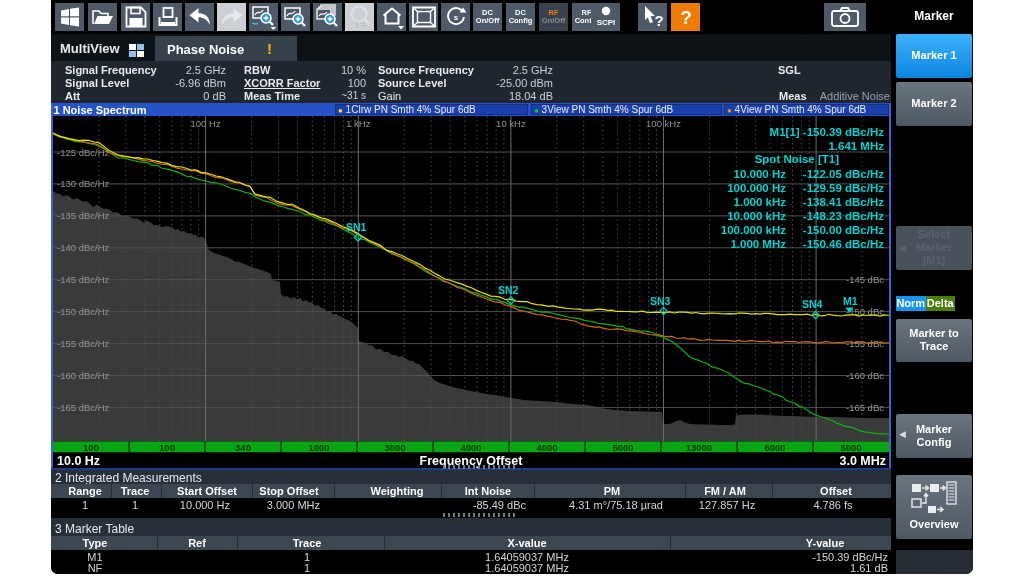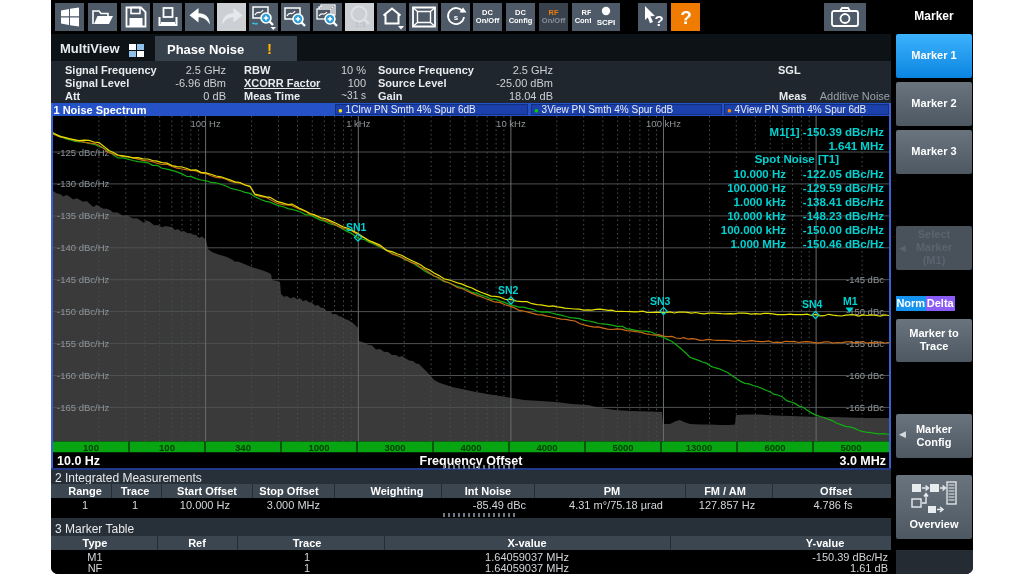--- a/index.html
+++ b/index.html
@@ -167,21 +167,21 @@
 <div class="lbl" style="left:14px;top:76.5px;font-size:11px;font-weight:bold;color:#e8ebee;">Signal Level</div>
 <div class="lbl" style="left:55px;top:76.5px;width:120px;text-align:right;font-size:11px;color:#ccd1d6;">-6.96 dBm</div>
 <div class="lbl" style="left:193px;top:76.5px;font-size:11px;font-weight:bold;color:#e8ebee;text-decoration:underline;">XCORR Factor</div>
 <div class="lbl" style="left:195px;top:76.5px;width:120px;text-align:right;font-size:11px;color:#ccd1d6;">100</div>
 <div class="lbl" style="left:327px;top:76.5px;font-size:11px;font-weight:bold;color:#e8ebee;">Source Level</div>
 <div class="lbl" style="left:382px;top:76.5px;width:120px;text-align:right;font-size:11px;color:#ccd1d6;">-25.00 dBm</div>
 <div class="lbl" style="left:14px;top:89.5px;font-size:11px;font-weight:bold;color:#e8ebee;">Att</div>
 <div class="lbl" style="left:55px;top:89.5px;width:120px;text-align:right;font-size:11px;color:#ccd1d6;">0 dB</div>
 <div class="lbl" style="left:193px;top:89.5px;font-size:11px;font-weight:bold;color:#e8ebee;">Meas Time</div>
 <div class="lbl" style="left:195px;top:89.5px;width:120px;text-align:right;font-size:10px;color:#ccd1d6;">~31 s</div>
-<div class="lbl" style="left:327px;top:89.5px;font-size:11px;font-weight:bold;color:#e8ebee;">Gain</div>
+<div class="lbl" style="left:327px;top:89.5px;font-size:11px;font-weight:normal;color:#e8ebee;">Gain</div>
 <div class="lbl" style="left:382px;top:89.5px;width:120px;text-align:right;font-size:11px;color:#ccd1d6;">18.04 dB</div>
 <div class="lbl" style="left:727px;top:63.5px;font-size:11px;font-weight:bold;color:#e8ebee;">SGL</div>
 <div class="lbl" style="left:728px;top:89.5px;font-size:11px;font-weight:bold;color:#e8ebee;">Meas</div>
 <div class="lbl" style="left:659px;top:89.5px;width:180px;text-align:right;font-size:11px;color:#99a1a9;">Additive Noise</div>
 <div class="abs" style="left:0;top:103px;width:840px;height:13px;background:#2552c6;"></div>
 <div class="lbl" style="left:2.5px;top:104px;font-size:11px;font-weight:bold;color:#ffffff;">1 Noise Spectrum</div>
 <div class="abs" style="left:284px;top:104px;width:193px;height:11px;background:#1c40ab;border:1px solid #142f80;color:#e8ecf4;font-size:10px;line-height:9px;white-space:nowrap;padding-left:2px;"><span style="color:#ffe000;font-size:8px;">●</span> 1Clrw PN Smth 4% Spur 6dB</div>
 <div class="abs" style="left:480px;top:104px;width:191px;height:11px;background:#1c40ab;border:1px solid #142f80;color:#e8ecf4;font-size:10px;line-height:9px;white-space:nowrap;padding-left:2px;"><span style="color:#00d000;font-size:8px;">●</span> 3View PN Smth 4% Spur 6dB</div>
 <div class="abs" style="left:673px;top:104px;width:165px;height:11px;background:#1c40ab;border:1px solid #142f80;color:#e8ecf4;font-size:10px;line-height:9px;white-space:nowrap;padding-left:2px;"><span style="color:#ff8800;font-size:8px;">●</span> 4View PN Smth 4% Spur 6dB</div>
 <div class="abs" style="left:0;top:103px;width:2px;height:366px;background:#3c62d2;"></div>
@@ -365,24 +365,23 @@
 <div class="lbl" style="left:44px;top:550.5px;transform:translateX(-50%);font-size:11px;color:#d2d6da;">M1</div>
 <div class="lbl" style="left:256px;top:550.5px;transform:translateX(-50%);font-size:11px;color:#d2d6da;">1</div>
 <div class="lbl" style="left:476px;top:550.5px;transform:translateX(-50%);font-size:11px;color:#d2d6da;">1.64059037 MHz</div>
 <div class="lbl" style="left:687px;top:550.5px;width:150px;text-align:right;font-size:11px;color:#d2d6da;">-150.39 dBc/Hz</div>
 <div class="lbl" style="left:44px;top:562px;transform:translateX(-50%);font-size:11px;color:#d2d6da;">NF</div>
 <div class="lbl" style="left:256px;top:562px;transform:translateX(-50%);font-size:11px;color:#d2d6da;">1</div>
 <div class="lbl" style="left:476px;top:562px;transform:translateX(-50%);font-size:11px;color:#d2d6da;">1.64059037 MHz</div>
 <div class="lbl" style="left:687px;top:562px;width:150px;text-align:right;font-size:11px;color:#d2d6da;">1.61 dB</div>
 <div class="key" style="top:34px;height:43.5px;background:linear-gradient(#3db2fd,#0a85e0);">Marker 1</div>
 <div class="key" style="top:82px;height:43.5px;">Marker 2</div>
-<div class="key" style="top:130px;height:43.5px;">Marker 3</div>
 <div class="key" style="top:226px;height:43.5px;background:#49525b;color:#5a646e;">Select<br>Marker<br>(M1)</div>
 <div class="lbl" style="left:848px;top:243px;font-size:9px;color:#5a646e;">◀</div>
-<div class="abs" style="left:845px;top:295.5px;width:59px;height:15.5px;background:#8b5cf6;display:flex;">
+<div class="abs" style="left:845px;top:295.5px;width:59px;height:15.5px;background:#4d7c0f;display:flex;">
       <div style="width:38px;background:#1693ee;color:#fff;font-size:11px;font-weight:bold;text-align:center;line-height:15px;">Norm</div>
       <div style="width:38px;color:#fff;font-size:11px;font-weight:bold;text-align:center;line-height:15px;">Delta</div>
     </div>
 <div class="key" style="top:318.5px;height:43.5px;">Marker to<br>Trace</div>
 <div class="key" style="top:414px;height:43.5px;">Marker<br>Config</div>
 <div class="lbl" style="left:848px;top:429px;font-size:9px;color:#d8dcdf;">◀</div>
 <div class="key" style="top:475px;height:63.5px;flex-direction:column;justify-content:flex-start;padding-top:6px;">
       <svg width="46" height="34" viewBox="0 0 46 34">
         <rect x="1" y="3" width="9" height="8" fill="#e8ecef"></rect>
         <path d="M11 7 h5 M14.5 4.5 L17.5 7 L14.5 9.5" stroke="#e8ecef" stroke-width="1.5" fill="none"></path>

